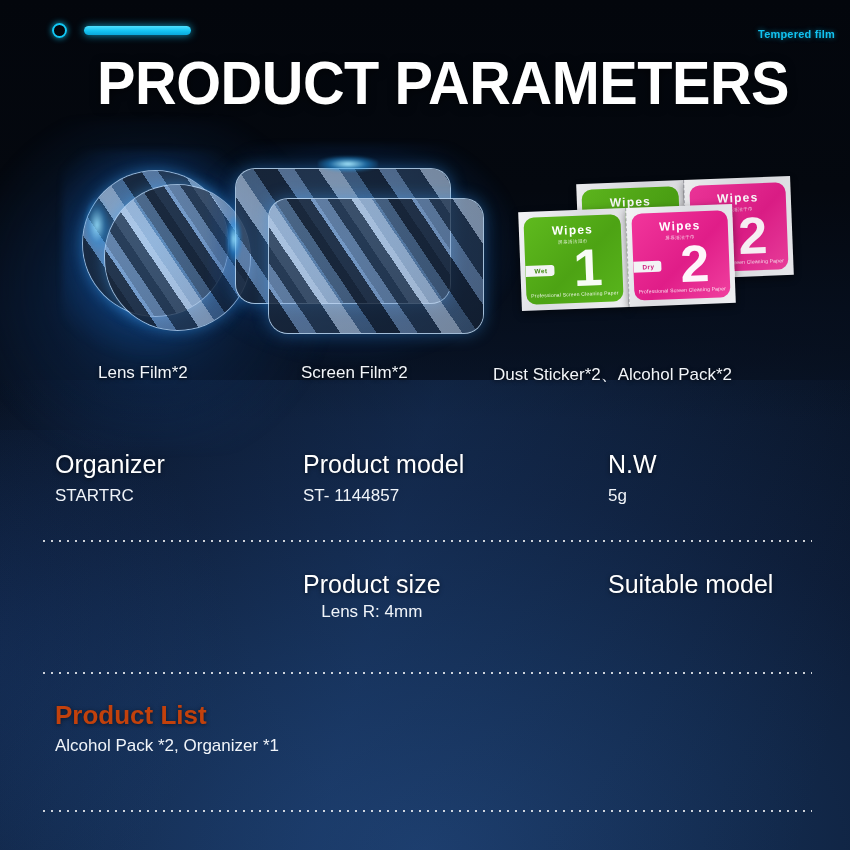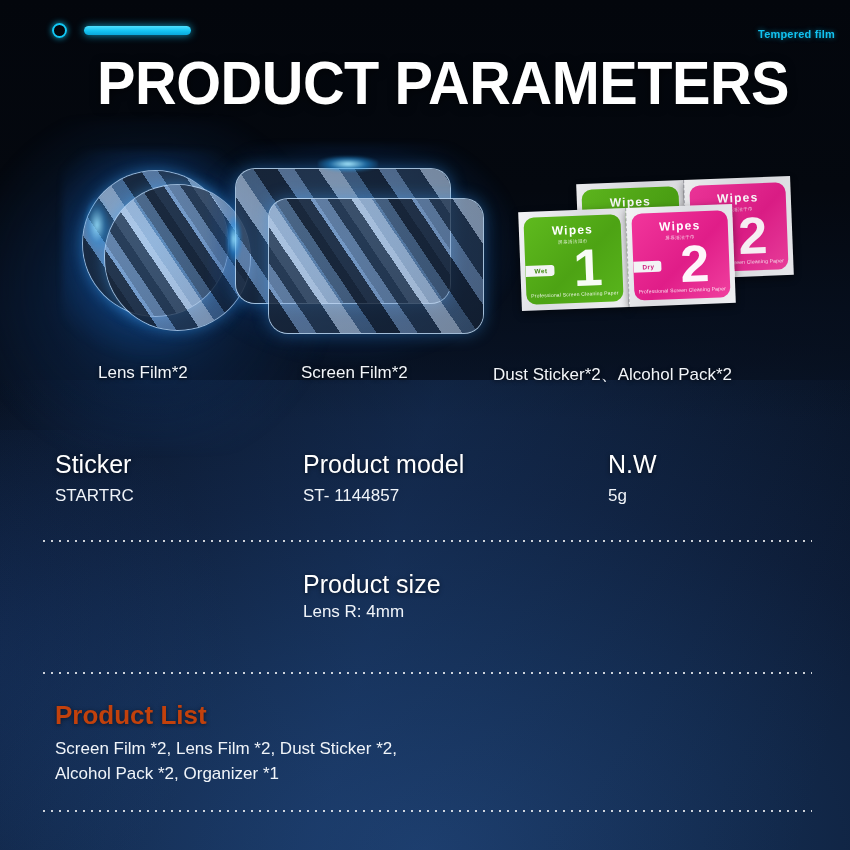--- a/index.html
+++ b/index.html
@@ -236,21 +236,21 @@
     white-space: nowrap;
     text-shadow: 0 1px 4px rgba(0,0,0,0.55);
   }
   .spec-value {
     color: #f0f4f9;
     font-size: 17px;
     margin-top: 7px;
     white-space: nowrap;
   }
   .spec-value.indent { margin-left: 8px; }
-  .spec-value.line2 { margin-top: 3px; }
+  .spec-value.line2 { margin-top: 3px; text-align: center; }
 
   .divider {
     position: absolute;
     left: 40px;
     width: 772px;
     height: 2px;
     background-image: radial-gradient(circle, rgba(255,255,255,0.92) 0.9px, rgba(255,255,255,0) 1.2px);
     background-size: 8px 2px;
     background-repeat: repeat-x;
     opacity: 0.85;
@@ -354,21 +354,21 @@
       </div>
     </div>
   </div>
 
   <div class="caption cap-1">Lens Film*2</div>
   <div class="caption cap-2">Screen Film*2</div>
   <div class="caption cap-3">Dust Sticker*2、Alcohol Pack*2</div>
 
   <div class="row" style="top:450px;">
     <div class="cell c1">
-      <div class="spec-label">Sticker</div>
+      <div class="spec-label">Organizer</div>
       <div class="spec-value">STARTRC</div>
     </div>
     <div class="cell c2">
       <div class="spec-label">Product model</div>
       <div class="spec-value">ST- 1144857</div>
     </div>
     <div class="cell c3">
       <div class="spec-label">N.W</div>
       <div class="spec-value">5g</div>
     </div>
@@ -377,28 +377,28 @@
   <div class="divider" style="top:540px;"></div>
 
   <div class="row" style="top:570px;">
     <div class="cell c1">
     </div>
     <div class="cell c2">
       <div class="spec-label">Product size</div>
       <div class="spec-value line2">Lens R: 4mm</div>
     </div>
     <div class="cell c3">
+      <div class="spec-label">Suitable model</div>
     </div>
   </div>
 
   <div class="divider" style="top:672px;"></div>
 
   <div class="row" style="top:700px;">
     <div class="cell c1">
       <div class="list-title">Product List</div>
-      <div class="list-line" style="margin-top:8px;">Screen Film *2, Lens Film *2, Dust Sticker *2,</div>
       <div class="list-line" style="margin-top:5px;">Alcohol Pack *2, Organizer *1</div>
     </div>
   </div>
 
   <div class="divider" style="top:810px;"></div>
 
 </div>
 
 </body></html>

